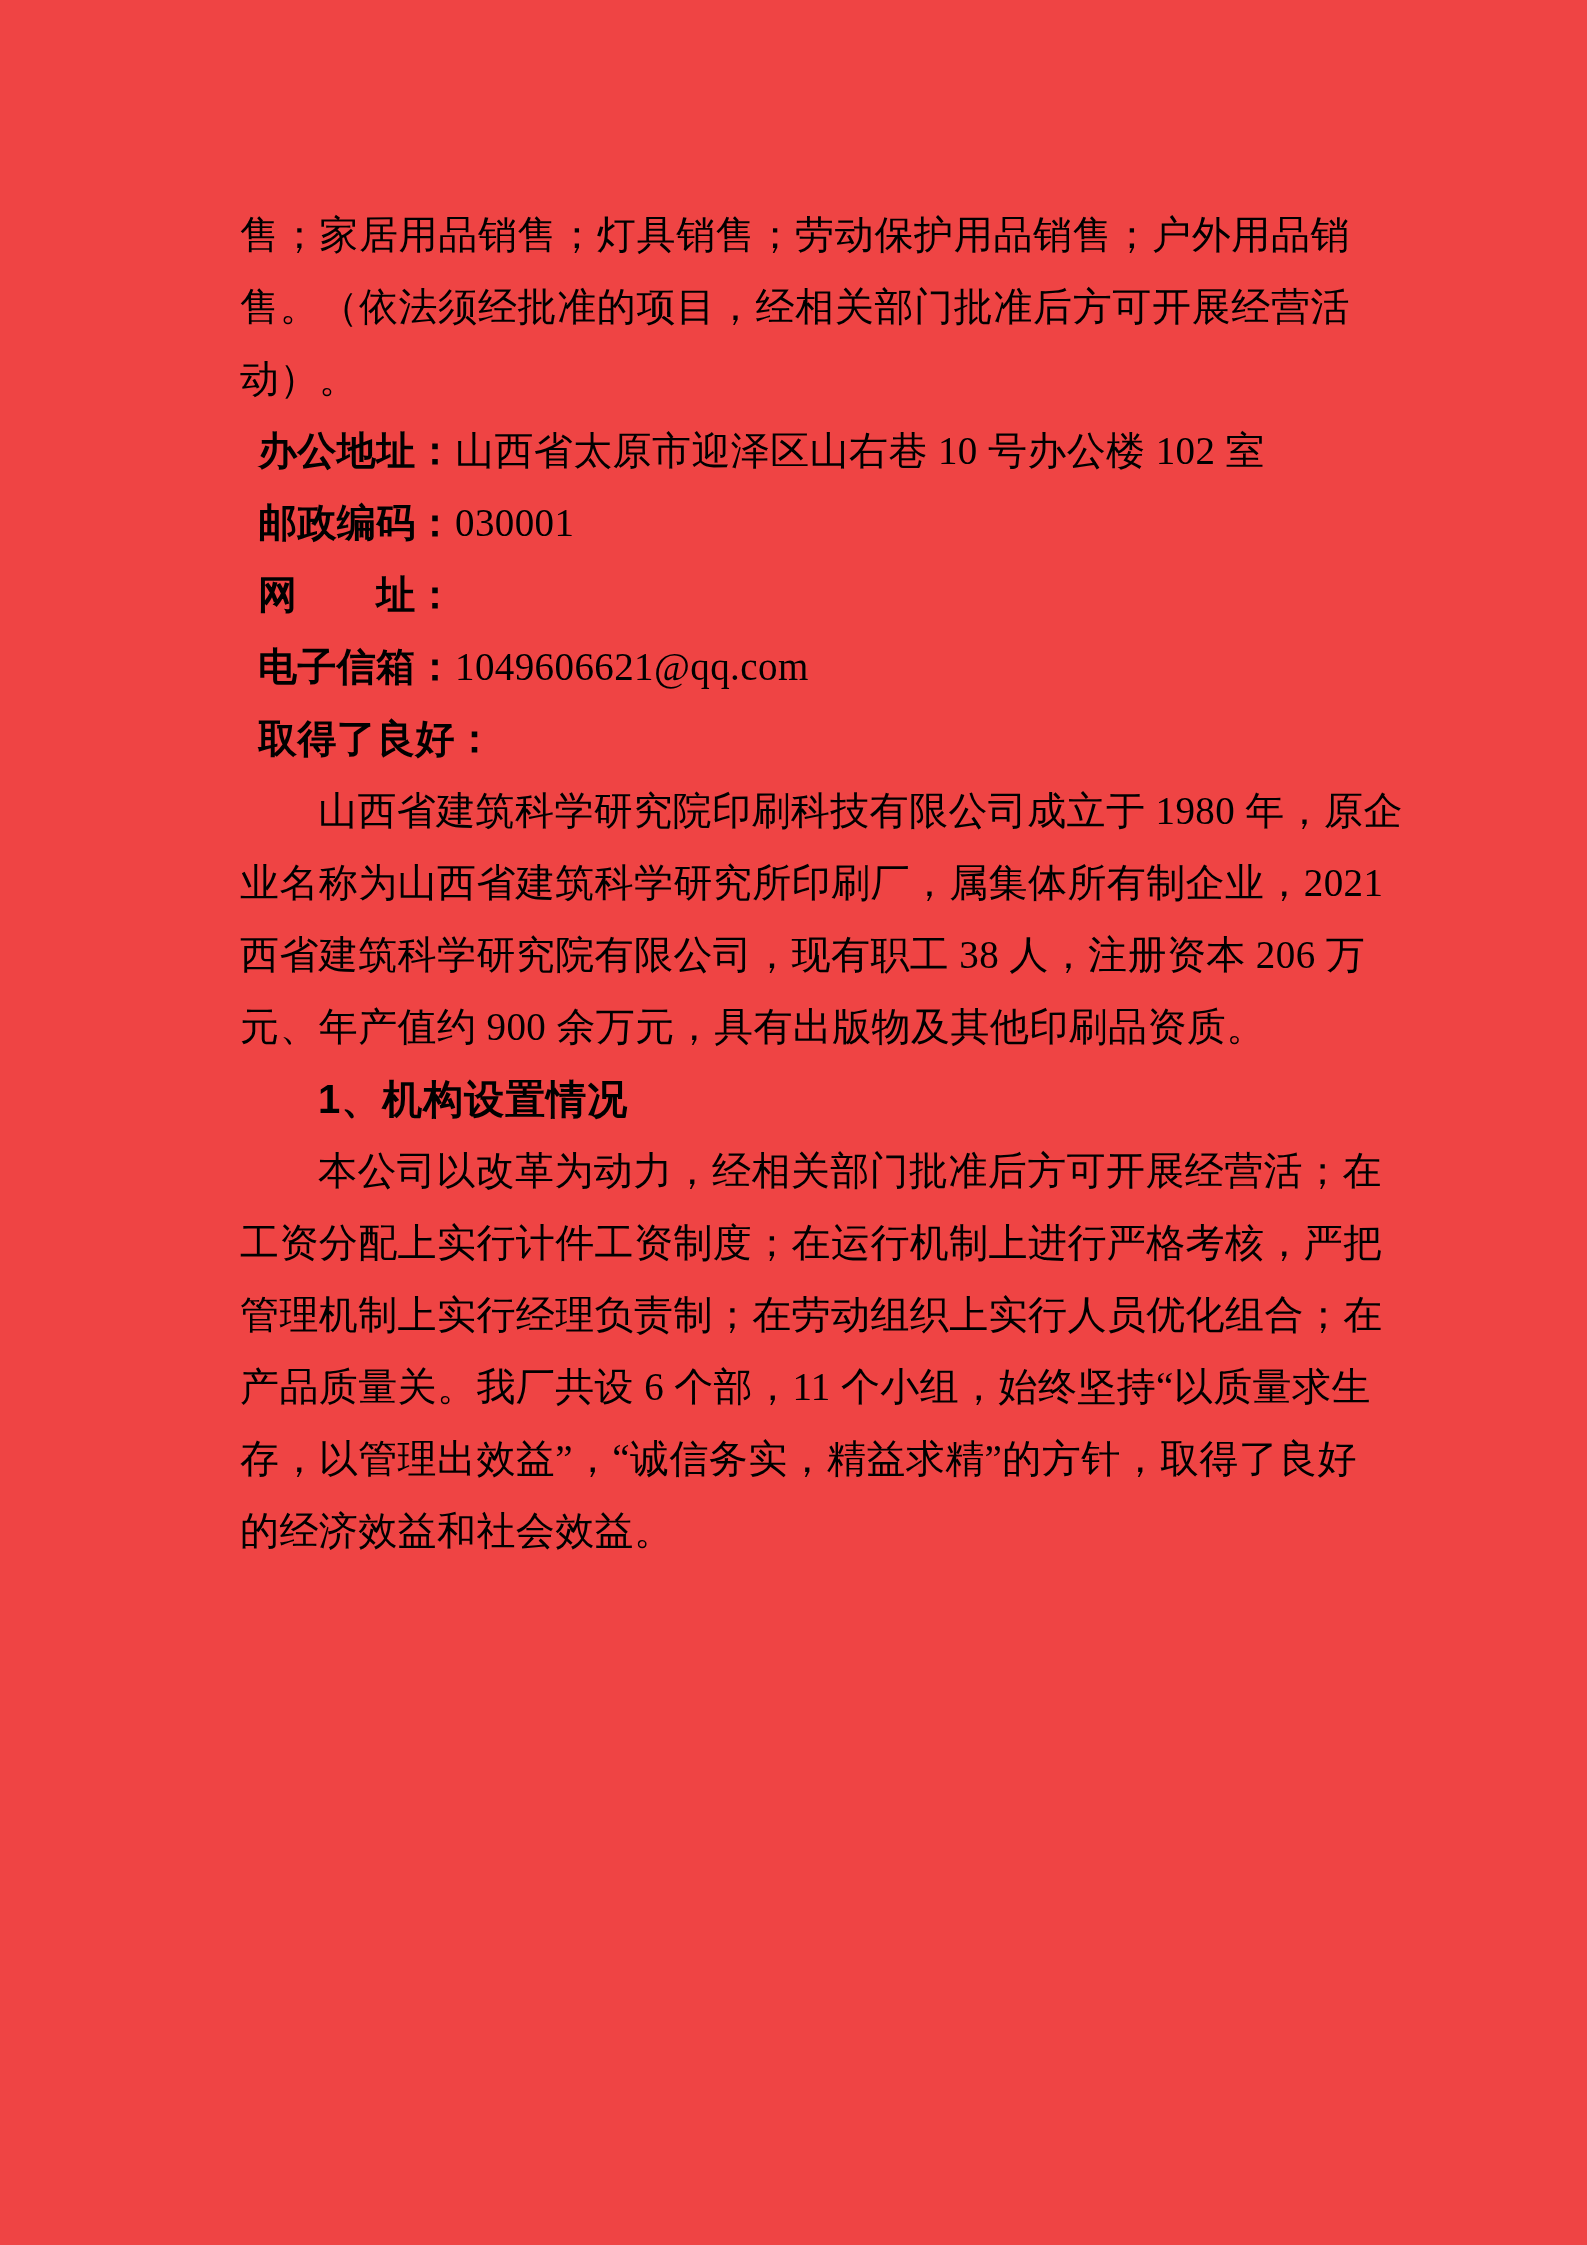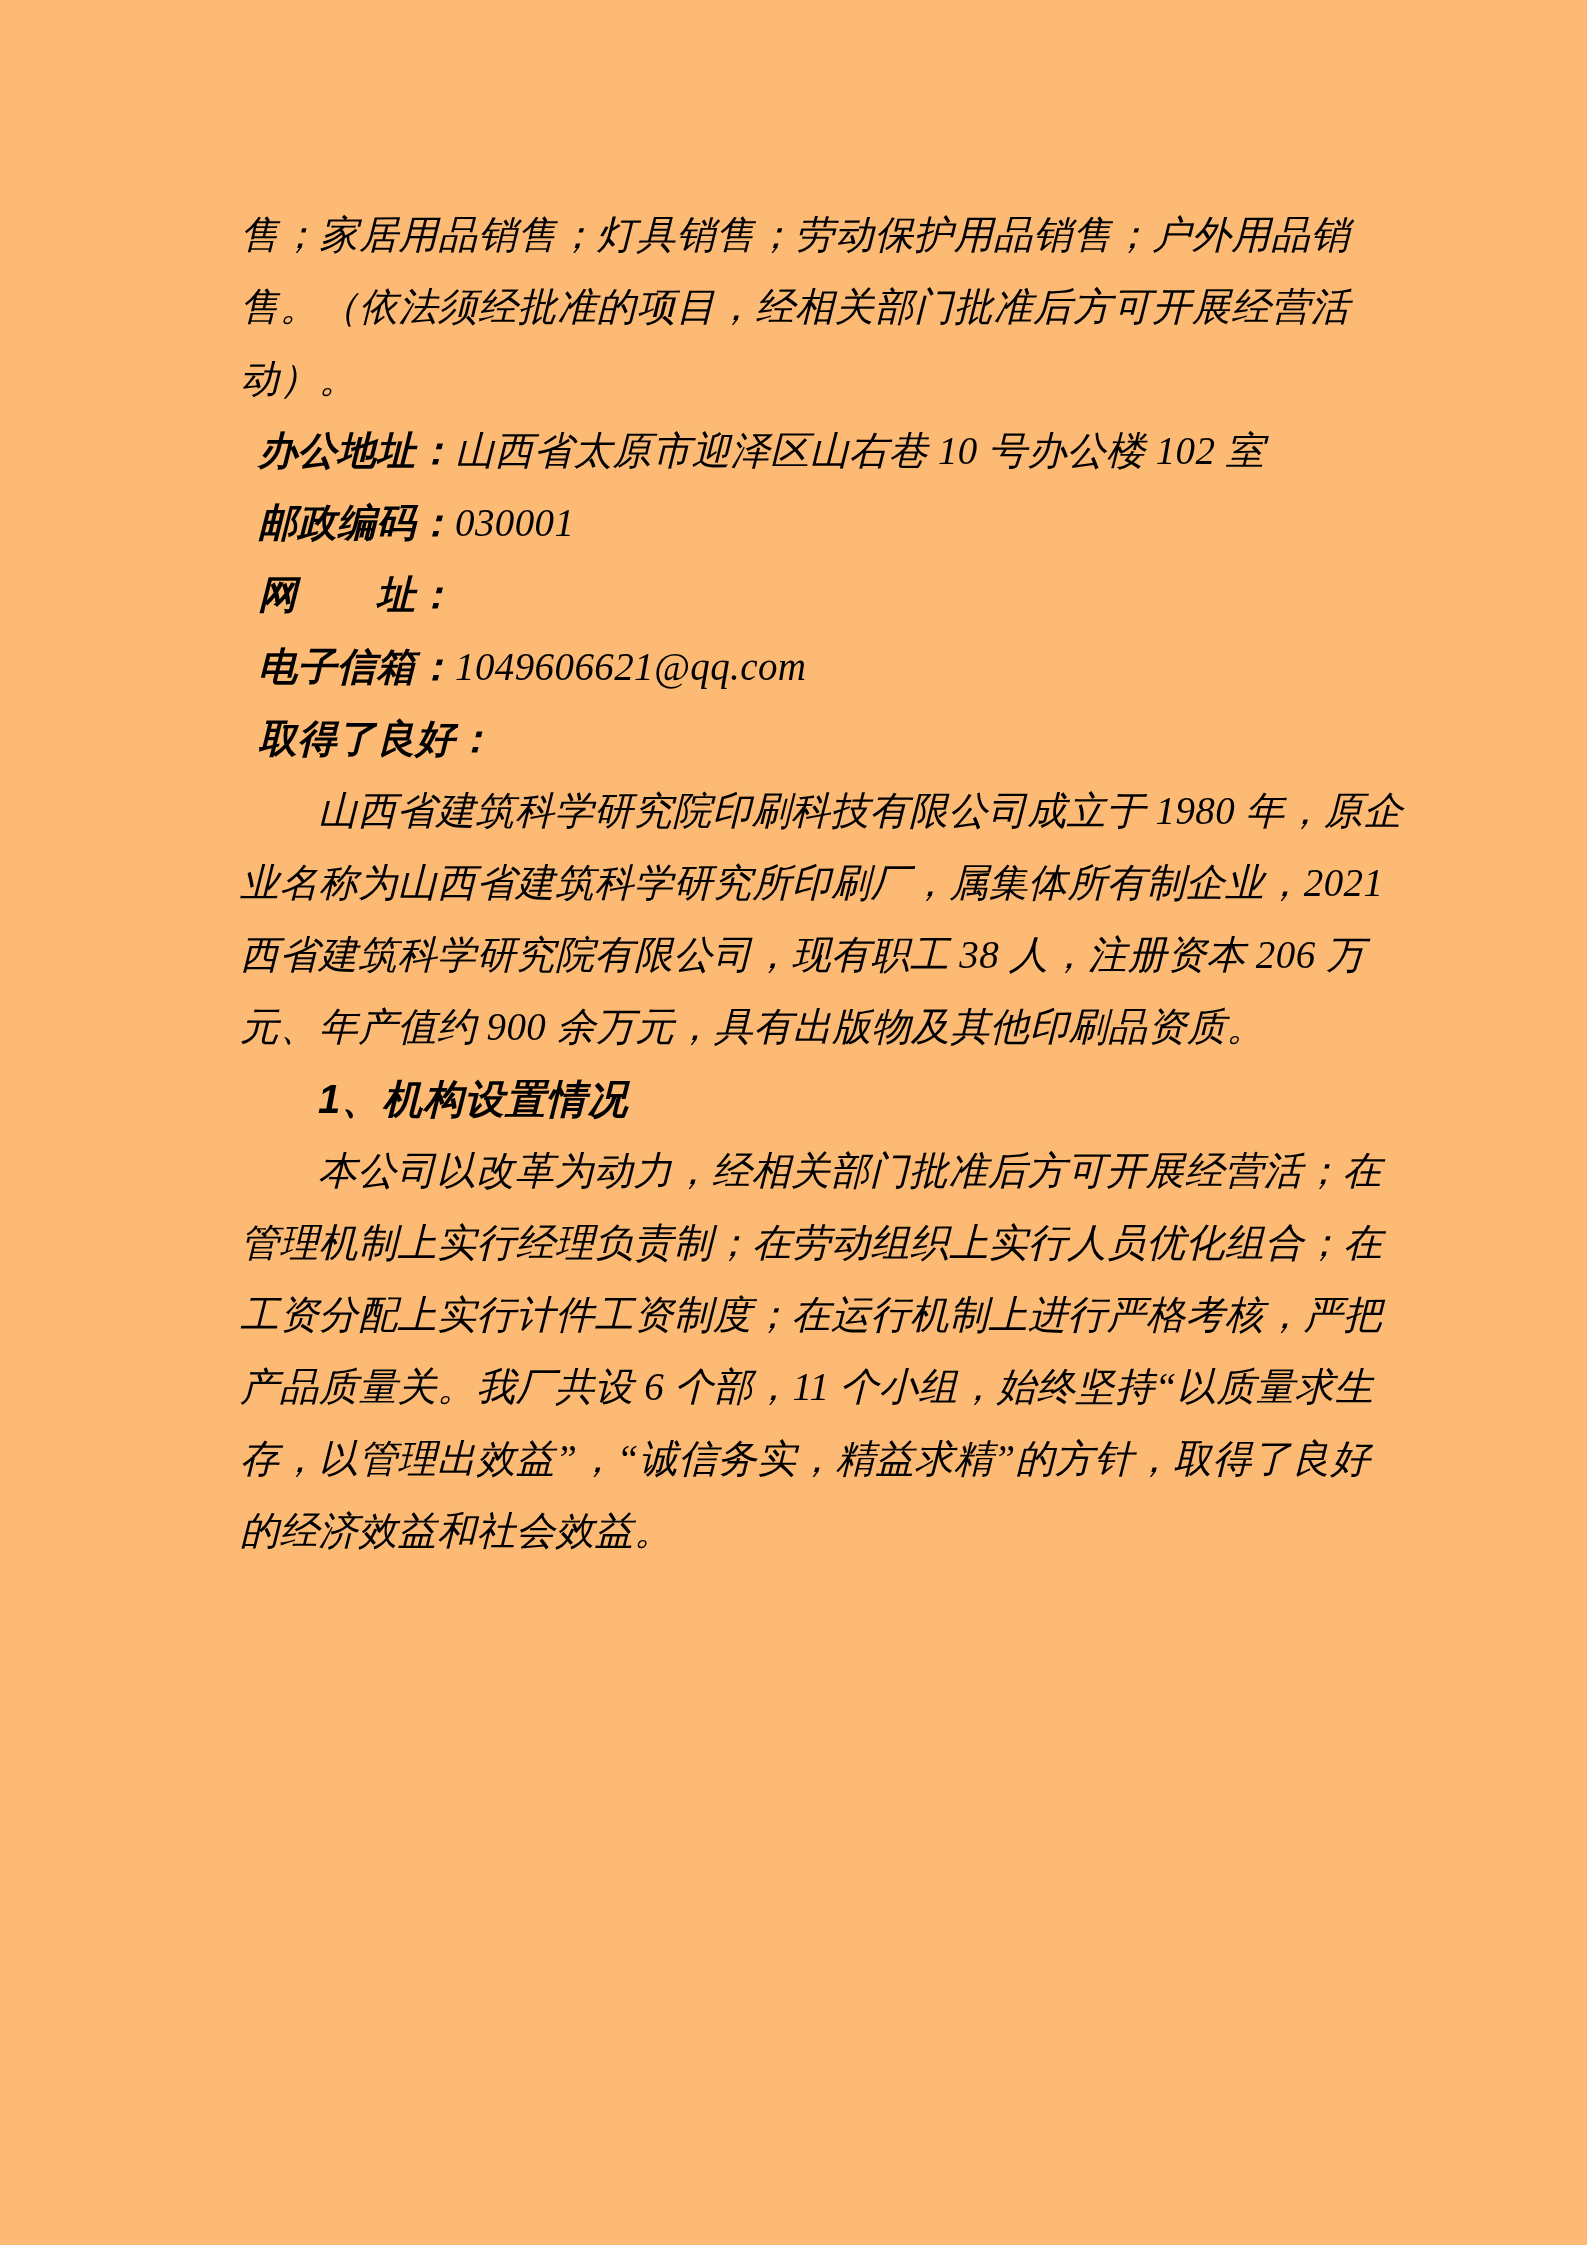--- a/index.html
+++ b/index.html
@@ -5,27 +5,26 @@
   html, body {
     margin: 0;
     padding: 0;
     background: #ffffff;
   }
   .page {
     position: relative;
     width: 1587px;
     height: 2245px;
     margin: 0 auto;
-    background: #fdba74;
+    background: #ef4444;
     box-sizing: border-box;
     padding: 199px 237px 0 240px;
     font-family: "Liberation Serif", "DejaVu Serif", serif;
     color: #000000;
     overflow: hidden;
-    font-style: italic;
   }
   .line {
     height: 72px;
     line-height: 72px;
     font-size: 39px;
     white-space: nowrap;
     letter-spacing: 0.4px;
   }
   
   .fill {
@@ -88,20 +87,20 @@
     <div class="line fill indent2">山西省建筑科学研究院印刷科技有限公司成立于 1980 年，原企</div>
     <div class="line fill">业名称为山西省建筑科学研究所印刷厂，属集体所有制企业，2021</div>
     <div class="line fill">西省建筑科学研究院有限公司，现有职工 38 人，注册资本 206 万</div>
     <div class="line">元、年产值约 900 余万元，具有出版物及其他印刷品资质。</div>
   </div>
 
   <div class="line heading">1、机构设置情况</div>
 
   <div>
     <div class="line fill indent2">本公司以改革为动力，经相关部门批准后方可开展经营活；在</div>
+    <div class="line fill">工资分配上实行计件工资制度；在运行机制上进行严格考核，严把</div>
     <div class="line fill">管理机制上实行经理负责制；在劳动组织上实行人员优化组合；在</div>
-    <div class="line fill">工资分配上实行计件工资制度；在运行机制上进行严格考核，严把</div>
     <div class="line fill">产品质量关。我厂共设 6 个部，11 个小组，始终坚持“以质量求生</div>
     <div class="line fill">存，以管理出效益”，“诚信务实，精益求精”的方针，取得了良好</div>
     <div class="line">的经济效益和社会效益。</div>
   </div>
 
 </div>
 
 </body></html>

